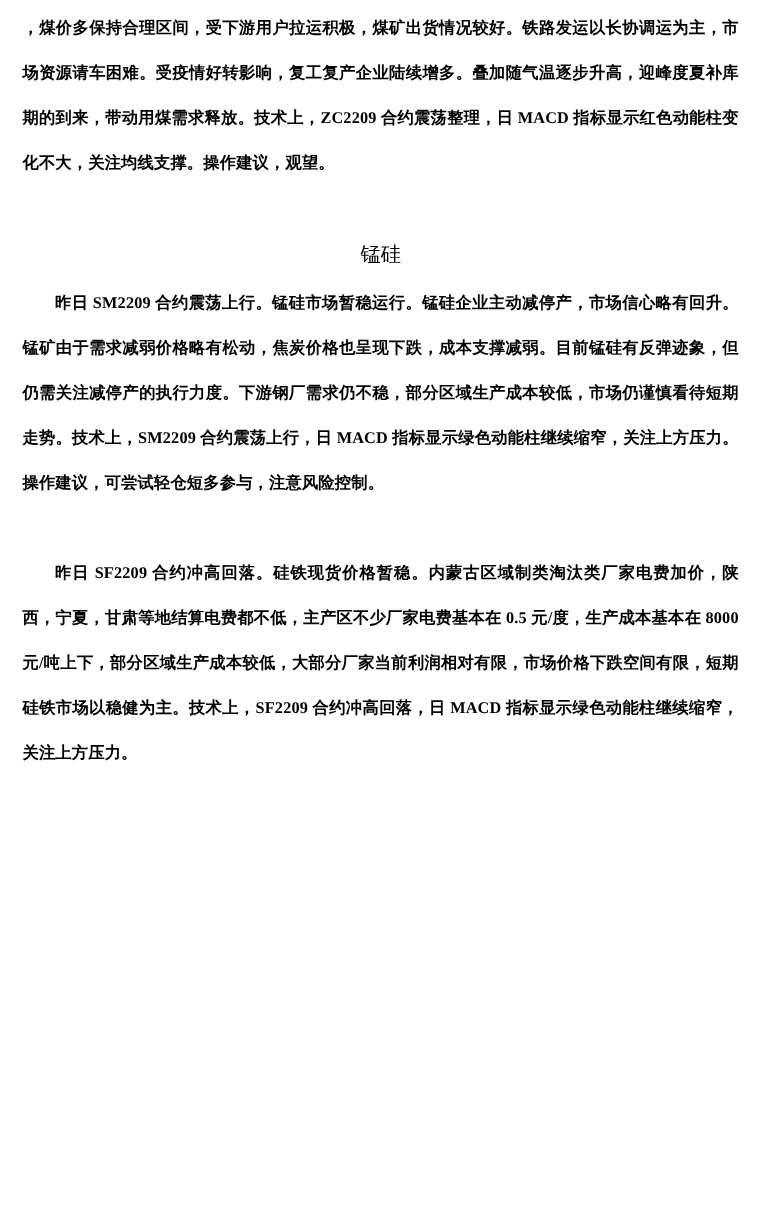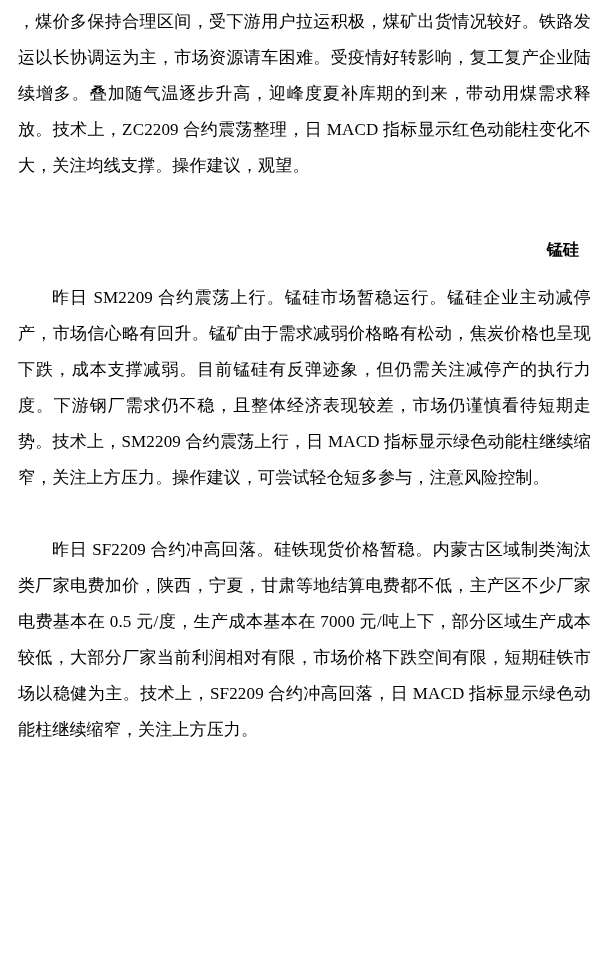--- a/index.html
+++ b/index.html
@@ -15,58 +15,59 @@
     overflow: hidden;
   }
   .page {
     position: relative;
     width: 609px;
     height: 975px;
     box-sizing: border-box;
     padding: 0 18px;
   }
   .para {
-    font-size: 17px;
+    font-size: 13px;
     line-height: 36px;
     text-align: justify;
     text-justify: inter-ideograph;
     margin: 0;
     letter-spacing: 0.15px;
+    font-weight: bold;
   }
   .para.cont {
     text-indent: 0;
   }
   .para.indent {
     text-indent: 2em;
   }
   .heading {
     font-size: 16.2px;
     line-height: 36px;
-    margin: 12px;
-    font-weight: bold;
-    text-align: right;
+    margin: 2px;
+    font-weight: normal;
+    text-align: center;
   }
   .gap-block {
     height: 36px;
   }
   .top-offset {
     height: 4px;
   }
 </style>
 </head>
 <body>
 
 <div class="page">
   <div class="top-offset"></div>
 
   <p class="para cont">，煤价多保持合理区间，受下游用户拉运积极，煤矿出货情况较好。铁路发运以长协调运为主，市场资源请车困难。受疫情好转影响，复工复产企业陆续增多。叠加随气温逐步升高，迎峰度夏补库期的到来，带动用煤需求释放。技术上，ZC2209 合约震荡整理，日 MACD 指标显示红色动能柱变化不大，关注均线支撑。操作建议，观望。</p>
 
   <div class="gap-block"></div>
 
   <h2 class="heading">锰硅</h2>
 
-  <p class="para indent">昨日 SM2209 合约震荡上行。锰硅市场暂稳运行。锰硅企业主动减停产，市场信心略有回升。锰矿由于需求减弱价格略有松动，焦炭价格也呈现下跌，成本支撑减弱。目前锰硅有反弹迹象，但仍需关注减停产的执行力度。下游钢厂需求仍不稳，且整体经济表现较差，市场仍谨慎看待短期走势。技术上，SM2209 合约震荡上行，日 MACD 指标显示绿色动能柱继续缩窄，关注上方压力。操作建议，可尝试轻仓短多参与，注意风险控制。</p>
+  <p class="para indent">昨日 SM2209 合约震荡上行。锰硅市场暂稳运行。锰硅企业主动减停产，市场信心略有回升。锰矿由于需求减弱价格略有松动，焦炭价格也呈现下跌，成本支撑减弱。目前锰硅有反弹迹象，但仍需关注减停产的执行力度。下游钢厂需求仍不稳，部分区域生产成本较低，市场仍谨慎看待短期走势。技术上，SM2209 合约震荡上行，日 MACD 指标显示绿色动能柱继续缩窄，关注上方压力。操作建议，可尝试轻仓短多参与，注意风险控制。</p>
 
   <div class="gap-block"></div>
 
 
-  <p class="para indent">昨日 SF2209 合约冲高回落。硅铁现货价格暂稳。内蒙古区域制类淘汰类厂家电费加价，陕西，宁夏，甘肃等地结算电费都不低，主产区不少厂家电费基本在 0.5 元/度，生产成本基本在 7000 元/吨上下，部分区域生产成本较低，大部分厂家当前利润相对有限，市场价格下跌空间有限，短期硅铁市场以稳健为主。技术上，SF2209 合约冲高回落，日 MACD 指标显示绿色动能柱继续缩窄，关注上方压力。</p>
+  <p class="para indent">昨日 SF2209 合约冲高回落。硅铁现货价格暂稳。内蒙古区域制类淘汰类厂家电费加价，陕西，宁夏，甘肃等地结算电费都不低，主产区不少厂家电费基本在 0.5 元/度，生产成本基本在 8000 元/吨上下，部分区域生产成本较低，大部分厂家当前利润相对有限，市场价格下跌空间有限，短期硅铁市场以稳健为主。技术上，SF2209 合约冲高回落，日 MACD 指标显示绿色动能柱继续缩窄，关注上方压力。</p>
 </div>
 
 </body></html>

